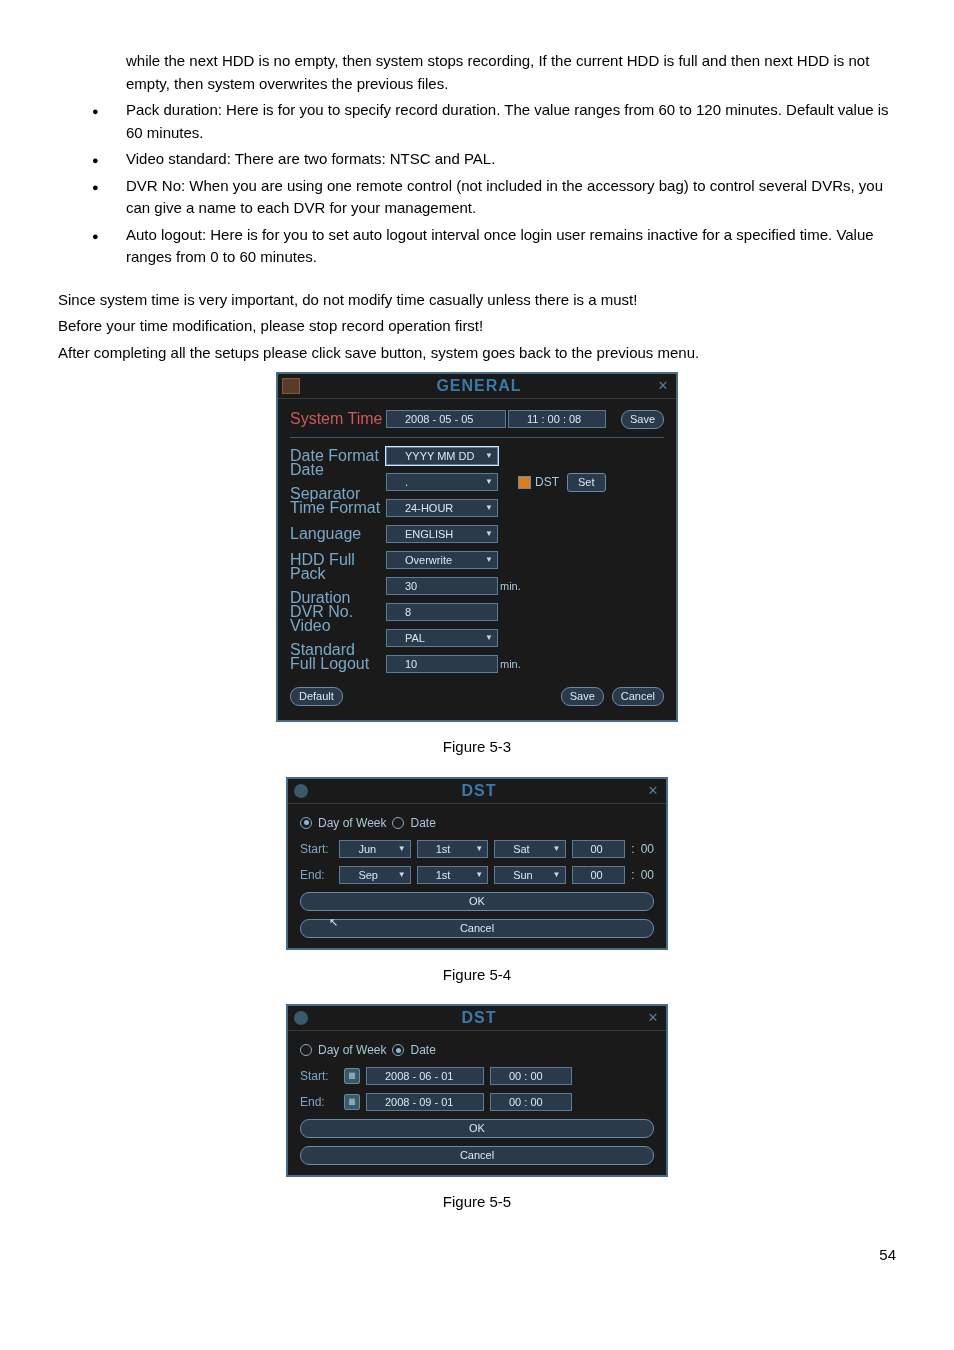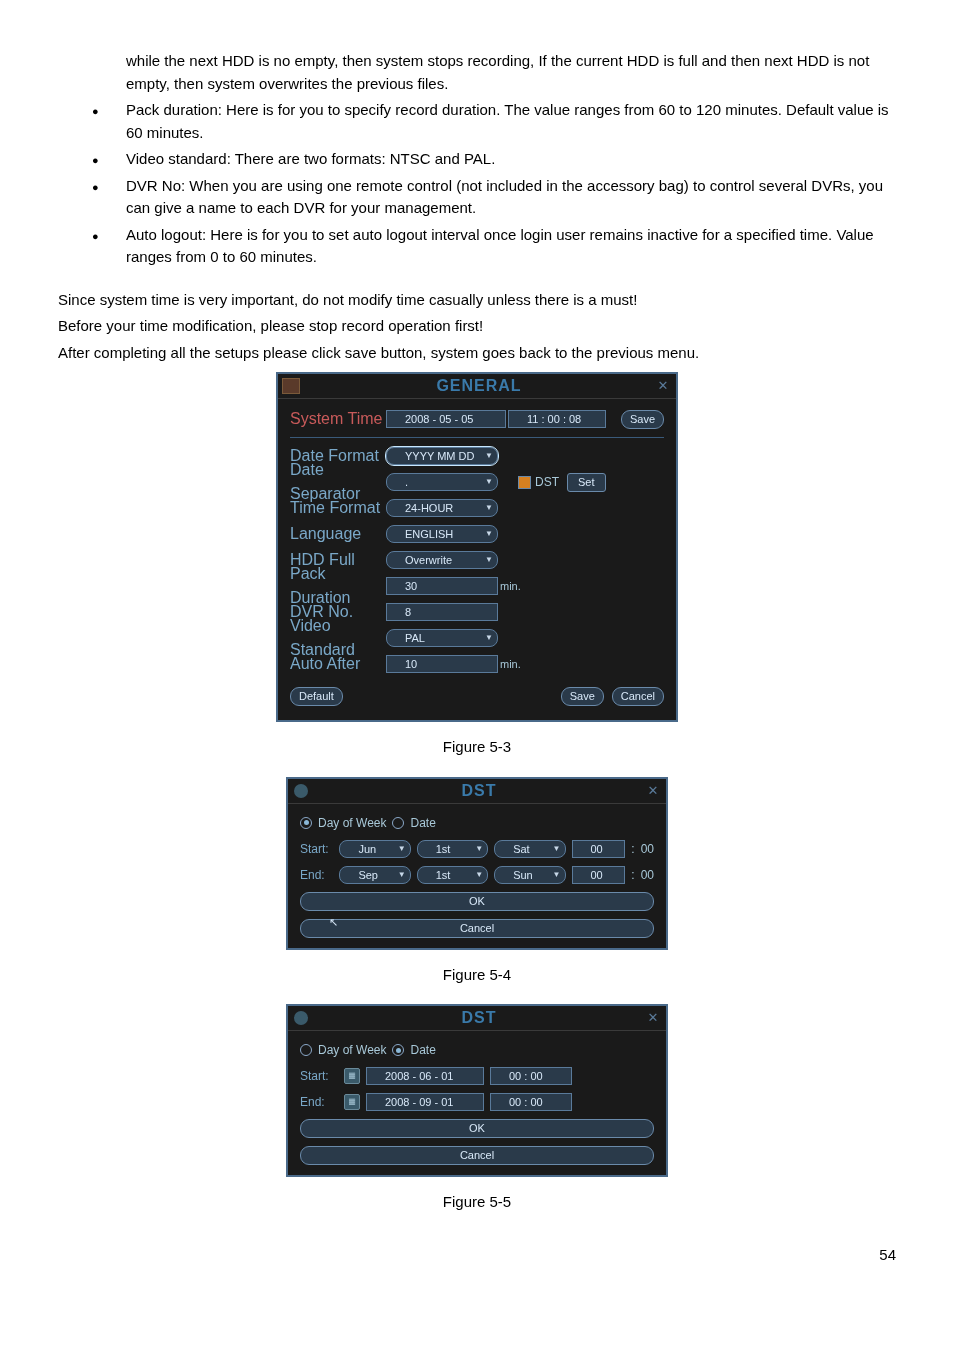--- a/index.html
+++ b/index.html
@@ -110,21 +110,20 @@
     color: #d8e8f8;
     height: 16px;
     line-height: 16px;
     padding: 0 18px;
     font-size: 11px;
     display: inline-flex;
     align-items: center;
   }
   .select-box {
     position: relative;
-    border-radius: 8px;
   }
   .select-box .arrow {
     position: absolute;
     right: 2px;
     top: 0;
     bottom: 0;
     width: 12px;
     display: flex;
     align-items: center;
     justify-content: center;
@@ -323,21 +322,21 @@
       <span class="input-box" style="width:74px">8</span>
     </div>
     <div class="row">
       <span class="lbl">Video Standard</span>
       <span class="input-box select-box" style="width:74px">
         <span>PAL</span>
           <span class="arrow">▼</span>
       </span>
     </div>
     <div class="row">
-      <span class="lbl">Auto After</span>
+      <span class="lbl">Full Logout</span>
       <span class="input-box" style="width:74px">10</span>
       <span class="unit-lbl">min.</span>
     </div>
     <div class="row" style="margin-top:8px">
       <span class="btn">Default</span>
       <span style="flex:1"></span>
       <span class="btn">Save</span>
       <span style="width:8px"></span>
       <span class="btn">Cancel</span>
     </div>

